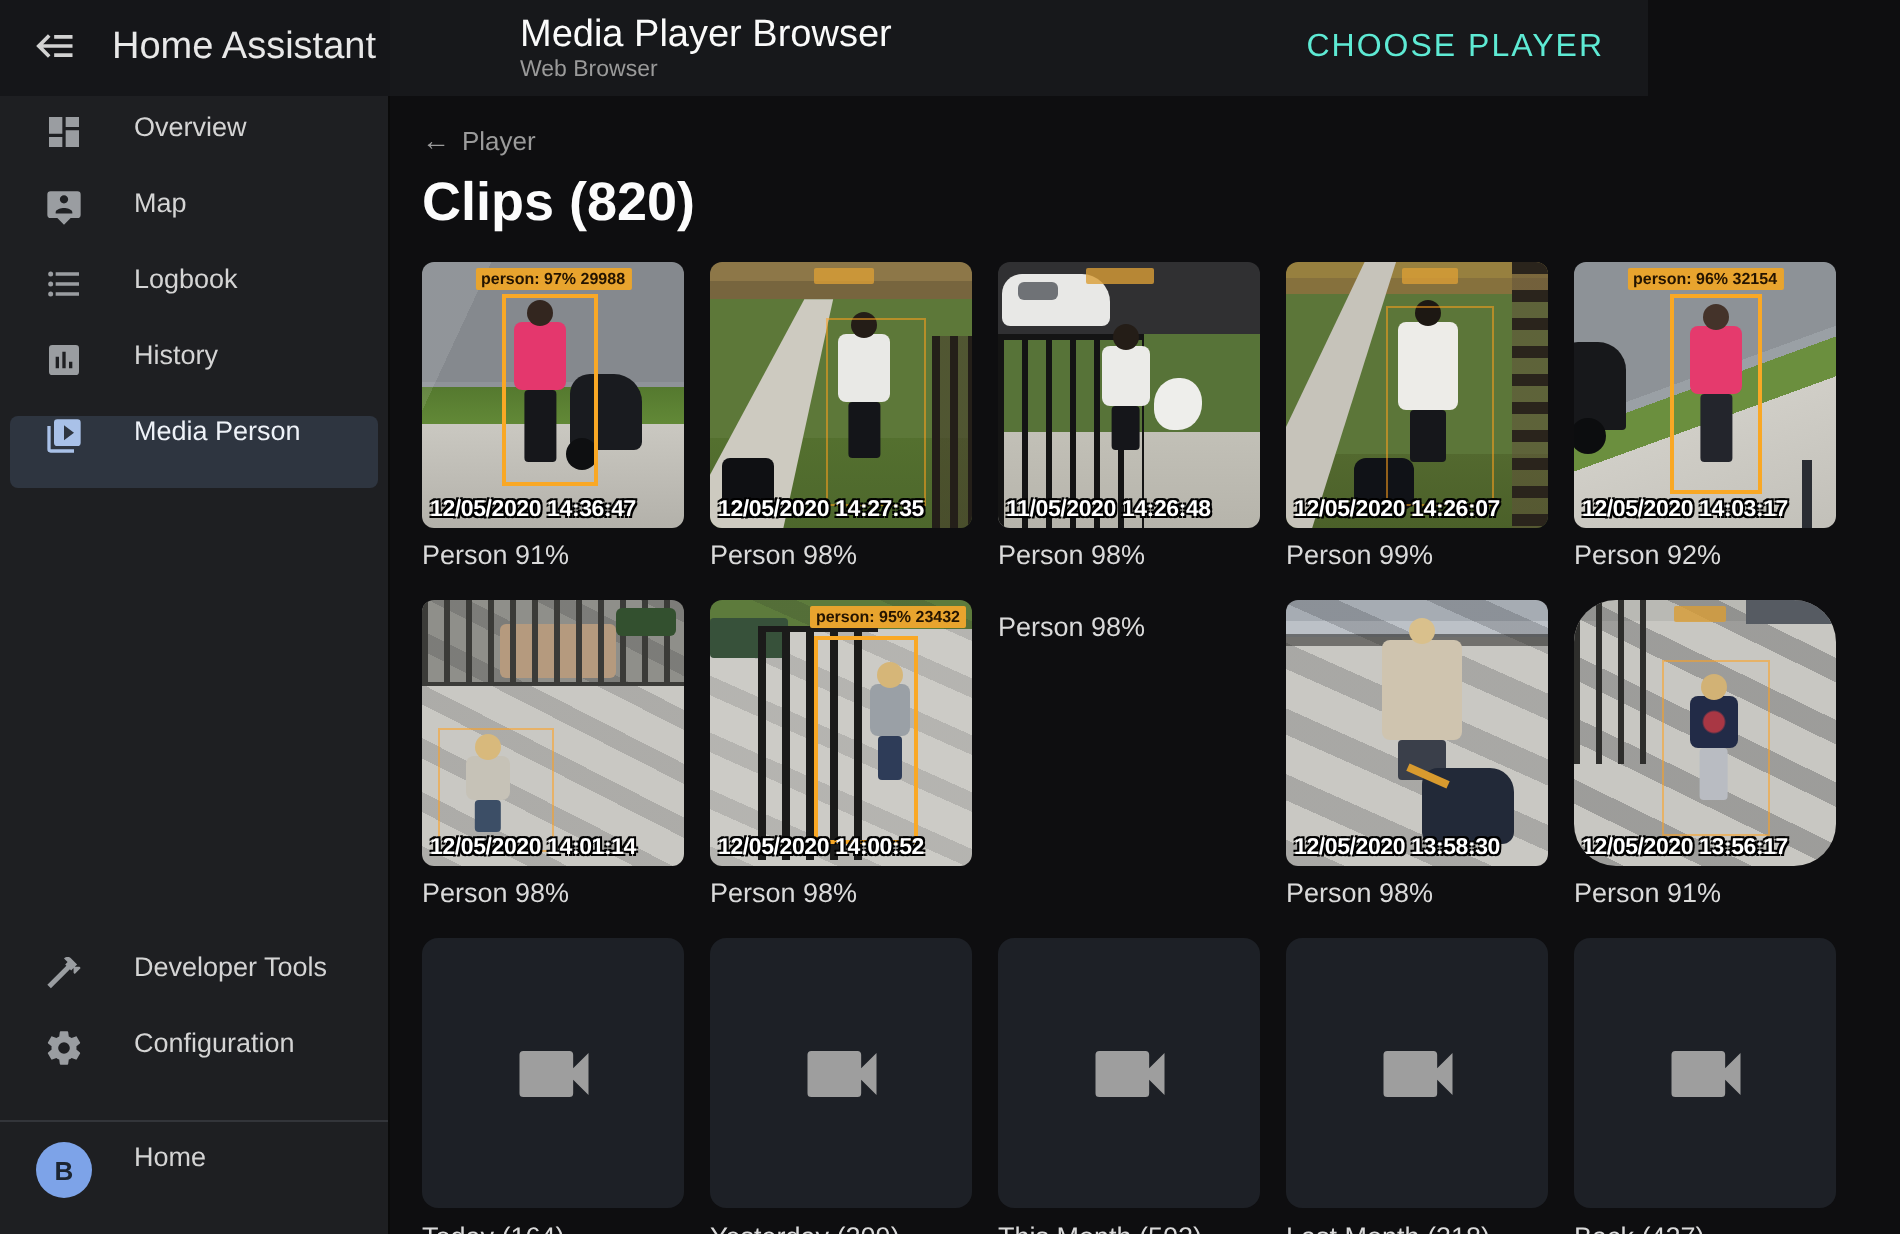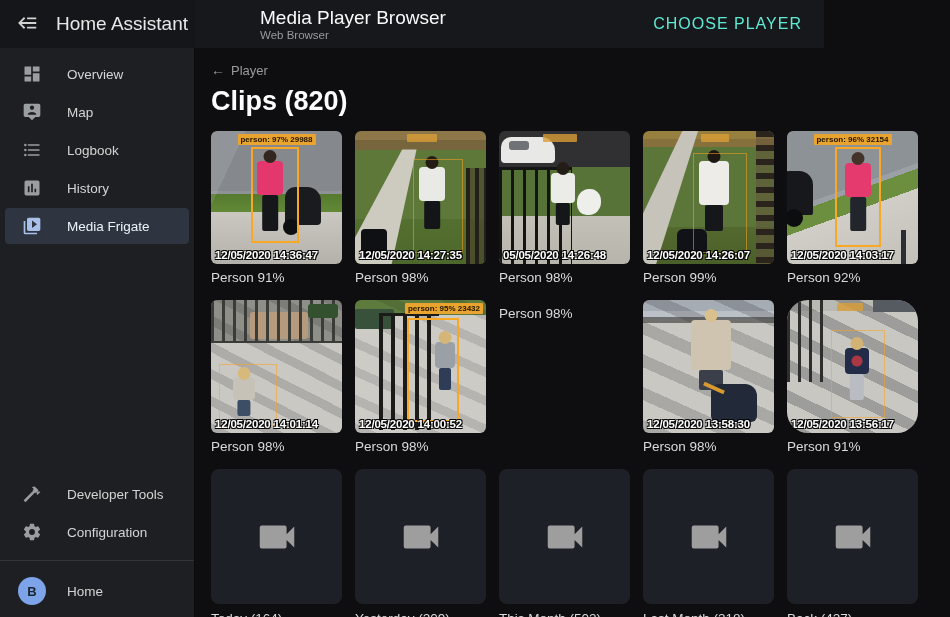--- a/index.html
+++ b/index.html
@@ -14,21 +14,21 @@
   .topbar-left { width:195px; display:flex; align-items:center; gap:14px; padding-left:14px; background:#151619; }
   .menu-btn { width:28px; height:28px; border:none; background:transparent; color:#d2d2d2; cursor:pointer; display:flex; align-items:center; justify-content:center; }
   .app-title { font-size:19px; color:#e8e8e8; white-space:nowrap; }
   .topbar-main { flex:1; display:flex; align-items:center; justify-content:space-between; padding-left:65px; padding-right:16px; }
   .page-head .page-title { font-size:19px; color:#fafafa; line-height:21px; }
   .page-head .page-subtitle { font-size:11.5px; color:#9a9a9a; line-height:14px; }
   .choose-player { border:none; background:transparent; color:#5eead4; font-size:16px; font-weight:400; letter-spacing:1px; cursor:pointer; padding:8px 6px; }
 
   
   .sidebar { position:absolute; top:48px; left:0; width:195px; height:569px; background:#1e1f22; border-right:1px solid #0a0a0a; }
-  .side-item { height:36px; margin:2px 5px; padding-left:17px; display:flex; align-items:center; gap:25px; border-radius:4px; cursor:pointer; }
+  .side-item { height:36px; margin:2px 5px; padding-left:17px; display:flex; align-items:flex-start; gap:25px; border-radius:4px; cursor:pointer; }
   .side-item .sicon { width:20px; height:20px; flex:0 0 20px; display:flex; align-items:center; justify-content:center; }
   .side-item .sicon svg { width:20px; height:20px; fill:#9a9da1; }
   .side-item .slabel { font-size:13.5px; font-weight:500; color:#d4d4d4; }
   .side-item.selected { background:#2e3540; }
   .side-item.selected .sicon svg { fill:#a9c1e8; }
   .side-item.selected .slabel { color:#eef2f8; }
   .side-top { padding-top:6px; }
   .side-bottom { position:absolute; bottom:4px; left:0; right:0; }
   .side-divider { height:1px; background:#33353a; margin:10px 0 10px 0; }
   .avatar { width:28px; height:28px; border-radius:50%; background:#7da3e8; color:#1c2531; font-size:13px; font-weight:700; display:flex; align-items:center; justify-content:center; flex:0 0 28px; margin-left:-4px; }
@@ -187,21 +187,21 @@
           </svg>
       </span>
       <span class="slabel">History</span>
     </div>
     <div class="side-item selected">
       <span class="sicon">
         <svg viewBox="0 0 24 24">
             <path d="M4,6H2V20A2,2 0 0,0 4,22H18V20H4V6M20,2H8A2,2 0 0,0 6,4V16A2,2 0 0,0 8,18H20A2,2 0 0,0 22,16V4A2,2 0 0,0 20,2M12,14.5V5.5L18,10L12,14.5Z"></path>
           </svg>
       </span>
-      <span class="slabel">Media Frigate</span>
+      <span class="slabel">Media Person</span>
     </div>
   </div>
 
   <div class="side-bottom">
     <div class="side-item">
       <span class="sicon">
         <svg viewBox="0 0 24 24">
             <path d="M2,19.63L13.43,8.2L12.72,7.5L14.14,6.07L12,3.89C13.2,2.7 15.09,2.7 16.27,3.89L19.87,7.5L18.45,8.91H21.29L22,9.62L18.45,13.21L17.74,12.5V9.62L16.27,11.04L15.56,10.33L4.13,21.76L2,19.63Z"></path>
           </svg>
       </span>
@@ -256,21 +256,21 @@
       <div class="caption">Person 98%</div>
     </div>
 
     <div class="clip-card">
       <div class="thumb s3">
         <div class="prop car"></div>
         <div class="bars3"></div>
         <div class="person"></div>
         <div class="prop bag"></div>
         <div class="det-sliver" style="left:44px;width:34px;"></div>
-        <span class="ts">05/05/2020 14:26:48</span>
+        <span class="ts">11/05/2020 14:26:48</span>
       </div>
       <div class="caption">Person 98%</div>
     </div>
 
     <div class="clip-card">
       <div class="thumb s4">
         <div class="walk4"></div>
         <div class="rail4"></div>
         <div class="person"></div>
         <div class="prop bag"></div>

